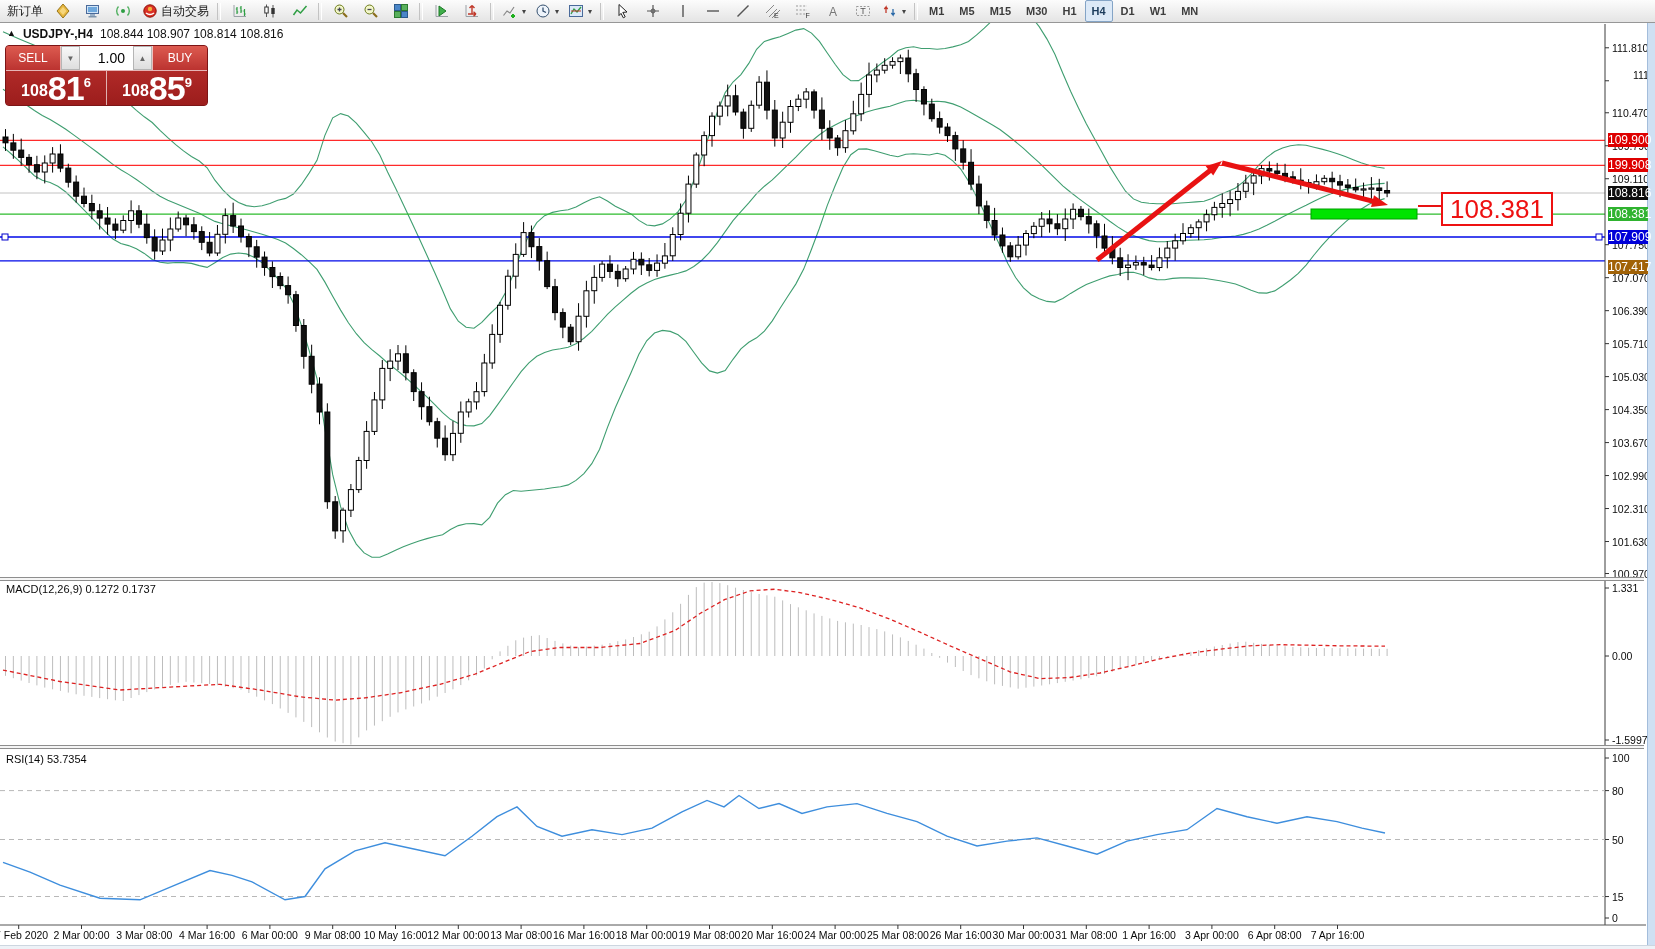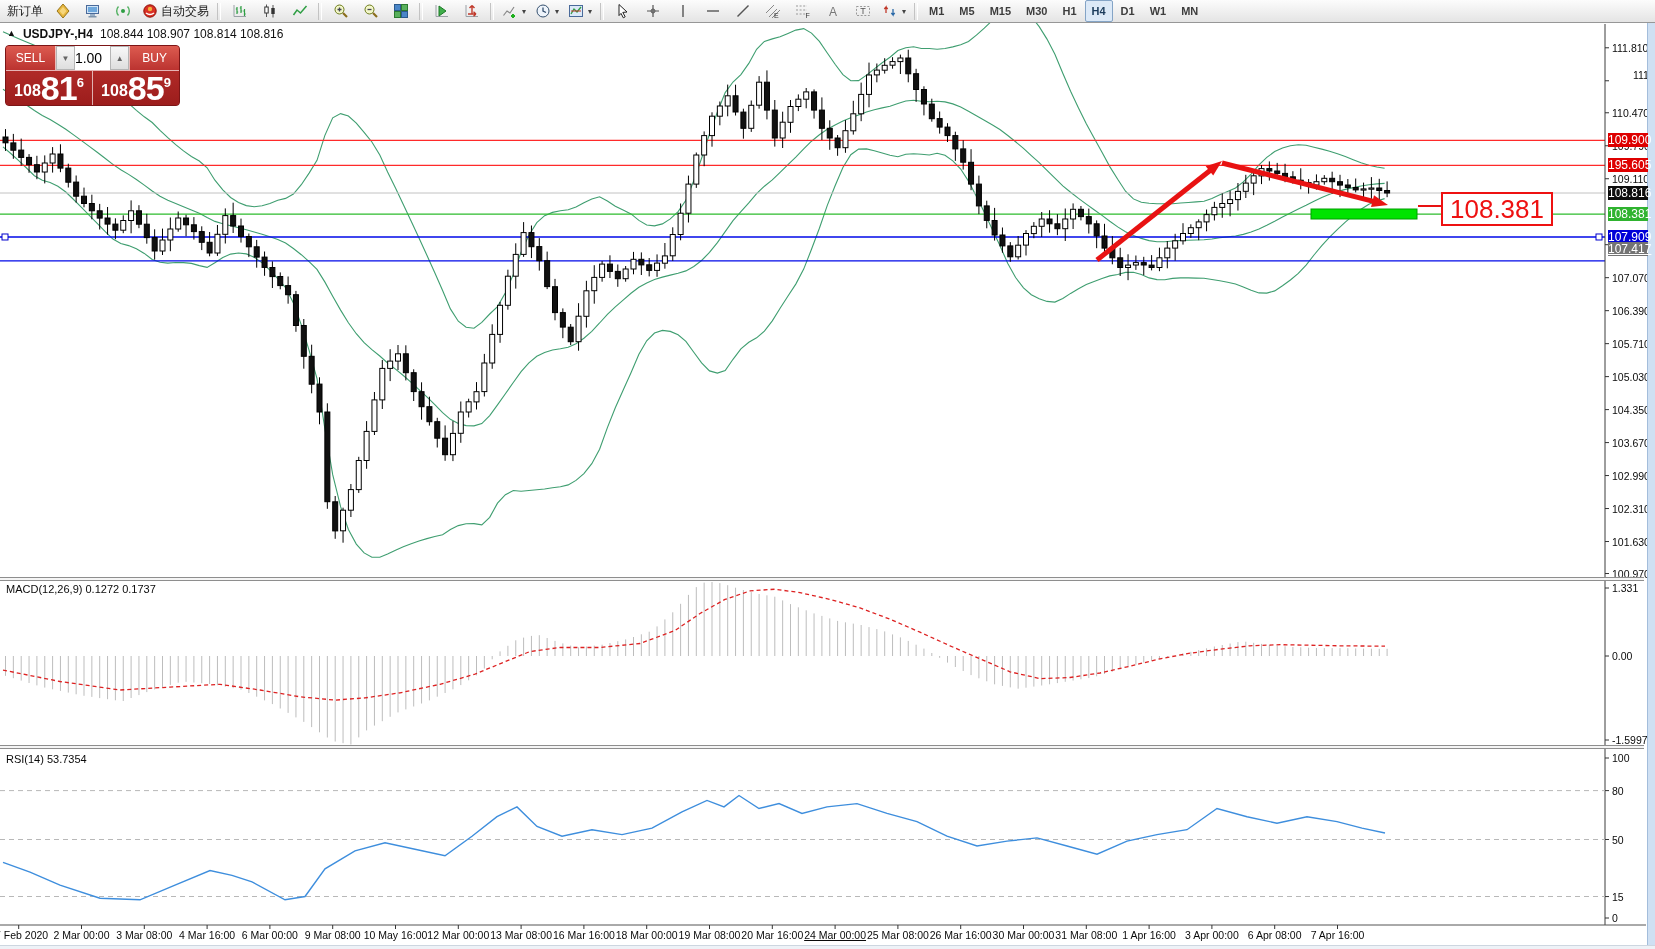--- a/index.html
+++ b/index.html
@@ -17,21 +17,21 @@
   .tb-caret{font-size:8px;color:#444;margin-left:1px;}
   .tf-btn{height:18px;padding:1px 6px;font-size:11px;font-weight:bold;color:#3d3d3d;
     border:1px solid transparent;border-radius:2px;display:flex;align-items:center;}
   .tf-btn.active{background:#dce9f7;border:1px solid #84a4c6;color:#1c3c5c;}
   
   .sym-row{position:absolute;top:27px;left:7px;font-size:12px;color:#101010;
     display:flex;align-items:center;gap:7px;z-index:30;}
   .sym-row .tri{font-size:9px;position:relative;top:-1px;}
   .sym-row .sname{font-weight:bold;}
   
-  .trade-panel{position:absolute;left:5px;top:45px;width:175px;height:61px;z-index:35;
+  .trade-panel{position:absolute;left:5px;top:45px;width:203px;height:61px;z-index:35;
     background:#b8292b;border:1px solid #7c1516;border-radius:4px;box-sizing:border-box;
     display:flex;flex-direction:column;overflow:hidden;}
   .tp-head{display:flex;height:25px;border-bottom:1px solid rgba(255,255,255,.65);}
   .tp-btn{width:54px;display:flex;align-items:center;justify-content:center;color:#fff;
     font-size:12px;background:linear-gradient(#dd5b50,#bb3330);}
   .tp-btn.buy{border-left:1px solid rgba(255,255,255,.65);}
   .tp-btn.sell{border-right:1px solid rgba(255,255,255,.65);}
   .tp-spin{flex:1;display:flex;background:#fff;align-items:stretch;}
   .tp-spin .sbtn{width:19px;display:flex;align-items:center;justify-content:center;
     background:linear-gradient(#f8f8f8,#dedede);color:#666;font-size:8px;border:1px solid #b5b5b5;box-sizing:border-box;}
@@ -976,25 +976,25 @@
       <div class="ptick" style="top: 310.661px;">106.390</div>
       <div class="ptick" style="top: 343.641px;">105.710</div>
       <div class="ptick" style="top: 376.621px;">105.030</div>
       <div class="ptick" style="top: 409.601px;">104.350</div>
       <div class="ptick" style="top: 442.581px;">103.670</div>
       <div class="ptick" style="top: 475.561px;">102.990</div>
       <div class="ptick" style="top: 508.541px;">102.310</div>
       <div class="ptick" style="top: 541.521px;">101.630</div>
       <div class="ptick" style="top: 573.531px;">100.970</div>
       <div class="badge" style="top: 140.426px; background: rgb(222, 0, 0); color: rgb(255, 255, 255);">109.900</div>
-      <div class="badge" style="top: 165.306px; background: rgb(222, 0, 0); color: rgb(255, 255, 255);">195.605</div>
+      <div class="badge" style="top: 165.306px; background: rgb(222, 0, 0); color: rgb(255, 255, 255);">199.908</div>
       <div class="badge" style="top: 193px; background: rgb(13, 13, 13); color: rgb(255, 255, 255);">108.816</div>
       <div class="badge" style="top: 214.097px; background: rgb(47, 179, 47); color: rgb(255, 255, 255);">108.381</div>
       <div class="badge" style="top: 236.989px; background: rgb(0, 0, 216); color: rgb(255, 255, 255);">107.909</div>
-      <div class="badge" style="top: 249px; background: #737373; color: rgb(255, 255, 255); text-decoration: underline;">107.417</div>
+      <div class="badge" style="top: 267px; background: #a16207; color: rgb(255, 255, 255);">107.417</div>
       <div class="ptick" style="top: 588px;">1.331</div>
       <div class="ptick" style="top: 656px;">0.00</div>
       <div class="ptick" style="top: 740px;">-1.5997</div>
       <div class="ptick" style="top: 758px;">100</div>
       <div class="ptick" style="top: 790.6px;">80</div>
       <div class="ptick" style="top: 839.5px;">50</div>
       <div class="ptick" style="top: 896.55px;">15</div>
       <div class="ptick" style="top: 918px;">0</div>
     </div>
   <div id="time-layer">
@@ -1004,21 +1004,21 @@
       <div class="dtick" style="left: 207.1px;">4 Mar 16:00</div>
       <div class="dtick" style="left: 269.9px;">6 Mar 00:00</div>
       <div class="dtick" style="left: 332.7px;">9 Mar 08:00</div>
       <div class="dtick" style="left: 395.5px;">10 May 16:00</div>
       <div class="dtick" style="left: 458.3px;">12 Mar 00:00</div>
       <div class="dtick" style="left: 521.1px;">13 Mar 08:00</div>
       <div class="dtick" style="left: 583.9px;">16 Mar 16:00</div>
       <div class="dtick" style="left: 646.7px;">18 Mar 00:00</div>
       <div class="dtick" style="left: 709.5px;">19 Mar 08:00</div>
       <div class="dtick" style="left: 772.3px;">20 Mar 16:00</div>
-      <div class="dtick" style="left: 835.1px; text-decoration: underline;">24 Mar 00:00</div>
+      <div class="dtick" style="left: 835.1px;">24 Mar 00:00</div>
       <div class="dtick" style="left: 897.9px;">25 Mar 08:00</div>
       <div class="dtick" style="left: 960.7px;">26 Mar 16:00</div>
       <div class="dtick" style="left: 1023.5px;">30 Mar 00:00</div>
       <div class="dtick" style="left: 1086.3px;">31 Mar 08:00</div>
       <div class="dtick" style="left: 1149.1px;">1 Apr 16:00</div>
       <div class="dtick" style="left: 1211.9px;">3 Apr 00:00</div>
       <div class="dtick" style="left: 1274.7px;">6 Apr 08:00</div>
       <div class="dtick" style="left: 1337.5px;">7 Apr 16:00</div>
     </div>
 

